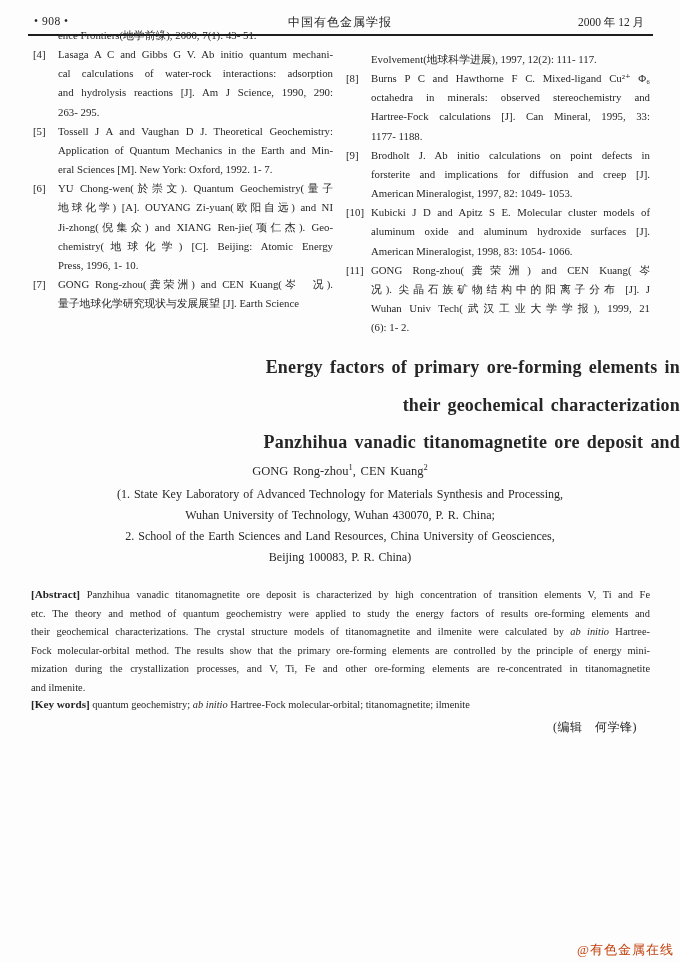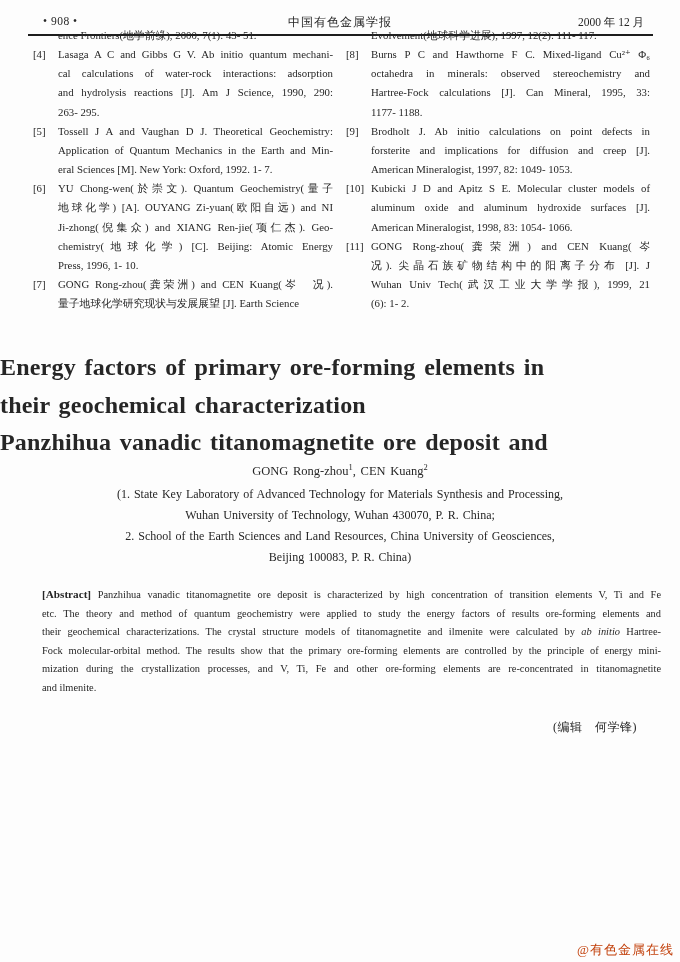--- a/index.html
+++ b/index.html
@@ -2,39 +2,39 @@
 <html><head>
 <meta charset="utf-8">
 <style>
   html,body{margin:0;padding:0;background:#e8e8e8;}
   .page{
     position:relative;width:680px;height:962px;margin:0 auto;
     background:#fdfdfd;color:#262626;overflow:hidden;
     font-family:"Liberation Serif","DejaVu Serif",serif;
   }
   
-  .rh-left{position:absolute;top:15px;left:34px;font-size:11.5px;letter-spacing:.5px;margin-left:9px;}
+  .rh-left{position:absolute;top:15px;left:34px;font-size:11.5px;letter-spacing:.5px;}
   .rh-center{position:absolute;top:14px;left:50%;transform:translateX(-50%);font-size:12px;letter-spacing:1px;}
   .rh-right{position:absolute;top:15px;right:36px;font-size:11.5px;text-align:right;}
   .rule{position:absolute;top:34px;left:28px;width:625px;height:2px;background:#1d1d1d;}
   
   .ref-col{position:absolute;top:26px;font-size:10.8px;line-height:19.15px;}
   .ref-col-left{left:33px;width:300px;}
-  .ref-col-right{left:346px;width:304px;}
+  .ref-col-right{left:346px;width:304px;margin-top:24px;}
   .ref-line{position:relative;margin-left:25px;text-align:justify;}
   .ref-line.stretch{text-align-last:justify;}
   .rnum{position:absolute;left:-25px;top:0;}
   
-  .title{position:absolute;top:349px;left:0;right:0;text-align:left;
-         font-weight:bold;font-size:24px;line-height:37.5px;word-spacing:2.5px;letter-spacing:.2px;}
+  .title{position:absolute;top:349px;left:0;right:0;text-align:right;
+         font-weight:bold;font-size:18px;line-height:37.5px;word-spacing:2.5px;letter-spacing:.2px;}
   .authors{position:absolute;top:462px;left:0;right:0;text-align:center;font-size:12.5px;word-spacing:1.5px;}
   .authors sup{font-size:8.5px;}
   .affil{position:absolute;top:484px;left:0;right:0;text-align:center;font-size:12px;line-height:21px;word-spacing:1px;}
   
-  .abstract{position:absolute;top:585px;left:31px;width:619px;font-size:10.4px;line-height:18.55px;margin-left:11px;}
+  .abstract{position:absolute;top:585px;left:31px;width:619px;font-size:10.4px;line-height:18.55px;}
   .abs-line{text-align:justify;}
   .abs-line.stretch{text-align-last:justify;}
   .seg-b{font-weight:bold;font-size:11.2px;}
   .seg-i{font-style:italic;}
   .keywords{position:absolute;top:698px;left:31px;width:619px;font-size:10.4px;}
   .editor{position:absolute;top:719px;right:43px;font-size:12px;letter-spacing:.5px;}
   .watermark{position:absolute;top:941px;right:6px;font-size:13px;letter-spacing:1px;color:#c2410c;}
 </style>
 </head>
 <body>
@@ -98,18 +98,19 @@
 
   <div class="abstract">
       <div class="abs-line stretch"><span class="seg-b">[Abstract]</span><span> Panzhihua vanadic titanomagnetite ore deposit is characterized by high concentration of transition elements V, Ti and Fe</span></div>
       <div class="abs-line stretch"><span>etc. The theory and method of quantum geochemistry were applied to study the energy factors of results ore-forming elements and</span></div>
       <div class="abs-line stretch"><span>their geochemical characterizations. The crystal structure models of titanomagnetite and ilmenite were calculated by </span><span class="seg-i">ab initio</span><span> Hartree-</span></div>
       <div class="abs-line stretch"><span>Fock molecular-orbital method. The results show that the primary ore-forming elements are controlled by the principle of energy mini-</span></div>
       <div class="abs-line stretch"><span>mization during the crystallization processes, and V, Ti, Fe and other ore-forming elements are re-concentrated in titanomagnetite</span></div>
       <div class="abs-line"><span>and ilmenite.</span></div>
     </div>
 
+  <div class="keywords"><span class="seg-b">[Key words]</span><span> quantum geochemistry; </span><span class="seg-i">ab initio</span><span> Hartree-Fock molecular-orbital; titanomagnetite; ilmenite</span></div>
 
   <div class="editor">(编辑　何学锋)</div>
 
   <div class="watermark">@有色金属在线</div>
 
 </div>
 
 </body></html>

